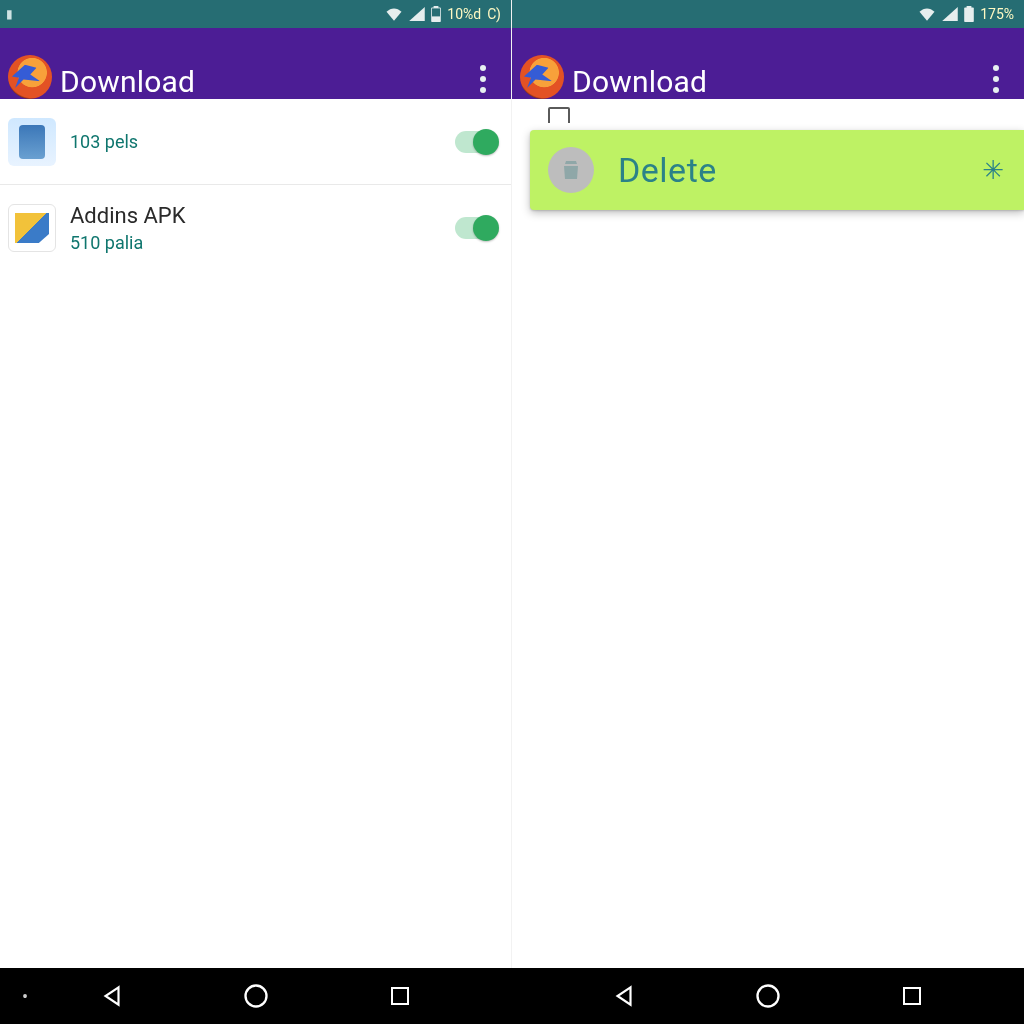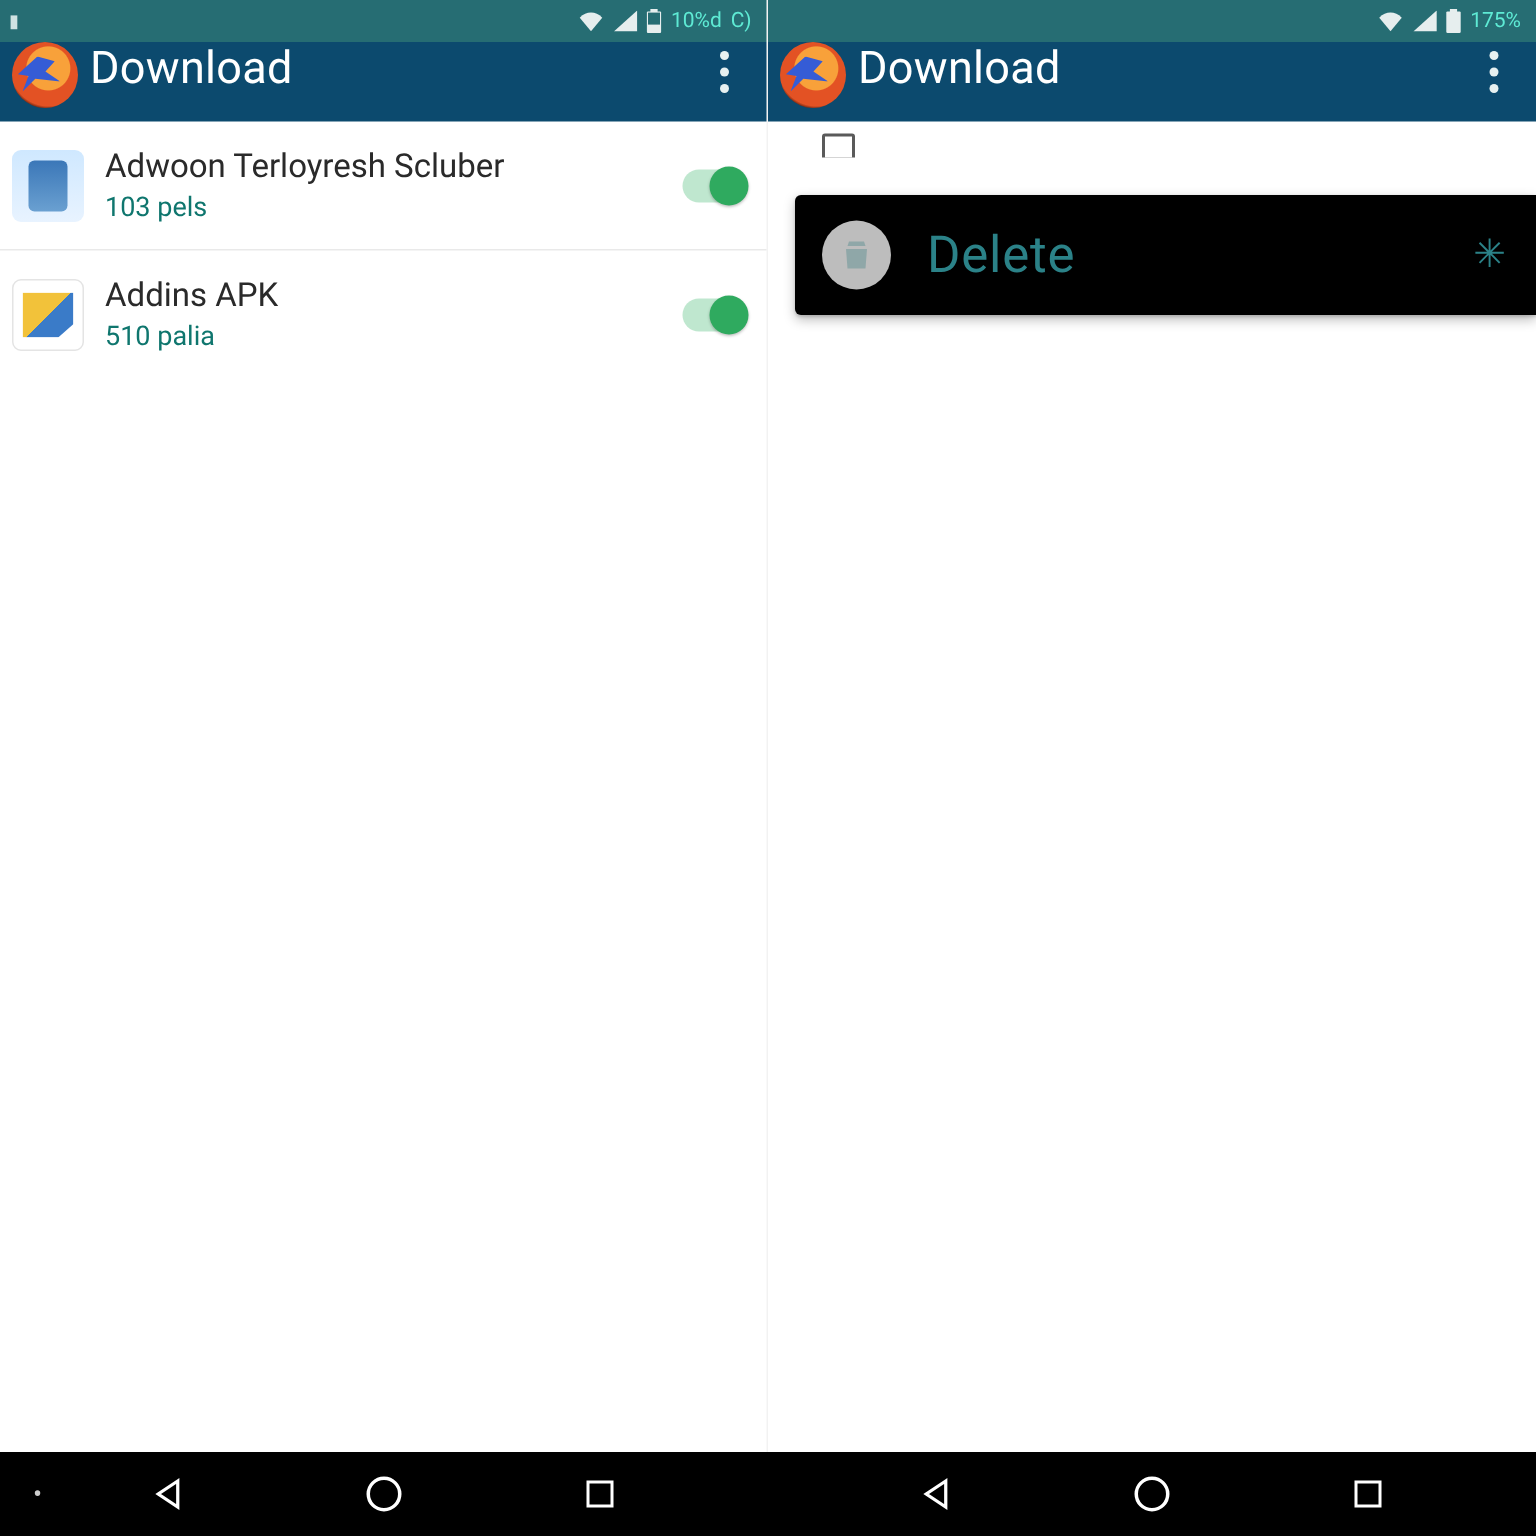--- a/index.html
+++ b/index.html
@@ -45,28 +45,28 @@
   .status-icons {
     display: flex;
     align-items: center;
     gap: 6px;
   }
   .wifi-icon, .signal-icon, .battery-icon {
     display: inline-flex;
   }
   .battery-text {
     font-size: 14px;
-    color: #5eead4;
+    color: #fef9c3;
   }
   
   .app-bar {
-    height: 53px;
-    background: #0c4a6e;
-    display: flex;
-    align-items: flex-start;
+    height: 71px;
+    background: #4c1d95;
+    display: flex;
+    align-items: flex-end;
     padding: 0 14px 0 8px;
     color: #ffffff;
   }
   .app-bar .logo {
     width: 44px;
     height: 44px;
     border-radius: 50%;
     background: radial-gradient(circle at 55% 40%, #f8a13a 0 40%, #e35224 42% 70%, #7b2b14 75% 100%);
     position: relative;
     margin-right: 8px;
@@ -198,21 +198,21 @@
     border: 2px solid #5a5a5a;
     border-radius: 2px;
   }
   
   .delete-card {
     position: absolute;
     left: 18px;
     right: 0;
     top: 130px;
     height: 80px;
-    background: #000000;
+    background: #bef264;
     border-top-left-radius: 4px;
     border-bottom-left-radius: 4px;
     box-shadow: 0 3px 8px rgba(0,0,0,0.25), 0 1px 2px rgba(0,0,0,0.15);
     display: flex;
     align-items: center;
     padding: 0 20px 0 18px;
   }
   .delete-avatar {
     width: 46px; height: 46px;
     border-radius: 50%;
@@ -309,21 +309,20 @@
           <span></span>
           <span></span>
           <span></span>
         </div>
     </div>
 
     <div class="list">
       <div class="list-item">
         <div class="app-icon app1"></div>
         <div class="item-text">
-          <div class="item-title">Adwoon Terloyresh Scluber</div>
           <div class="item-sub">103 pels</div>
         </div>
         <div class="toggle"></div>
       </div>
 
       <div class="list-item">
         <div class="app-icon app2"></div>
         <div class="item-text">
           <div class="item-title">Addins APK</div>
           <div class="item-sub">510 palia</div>

